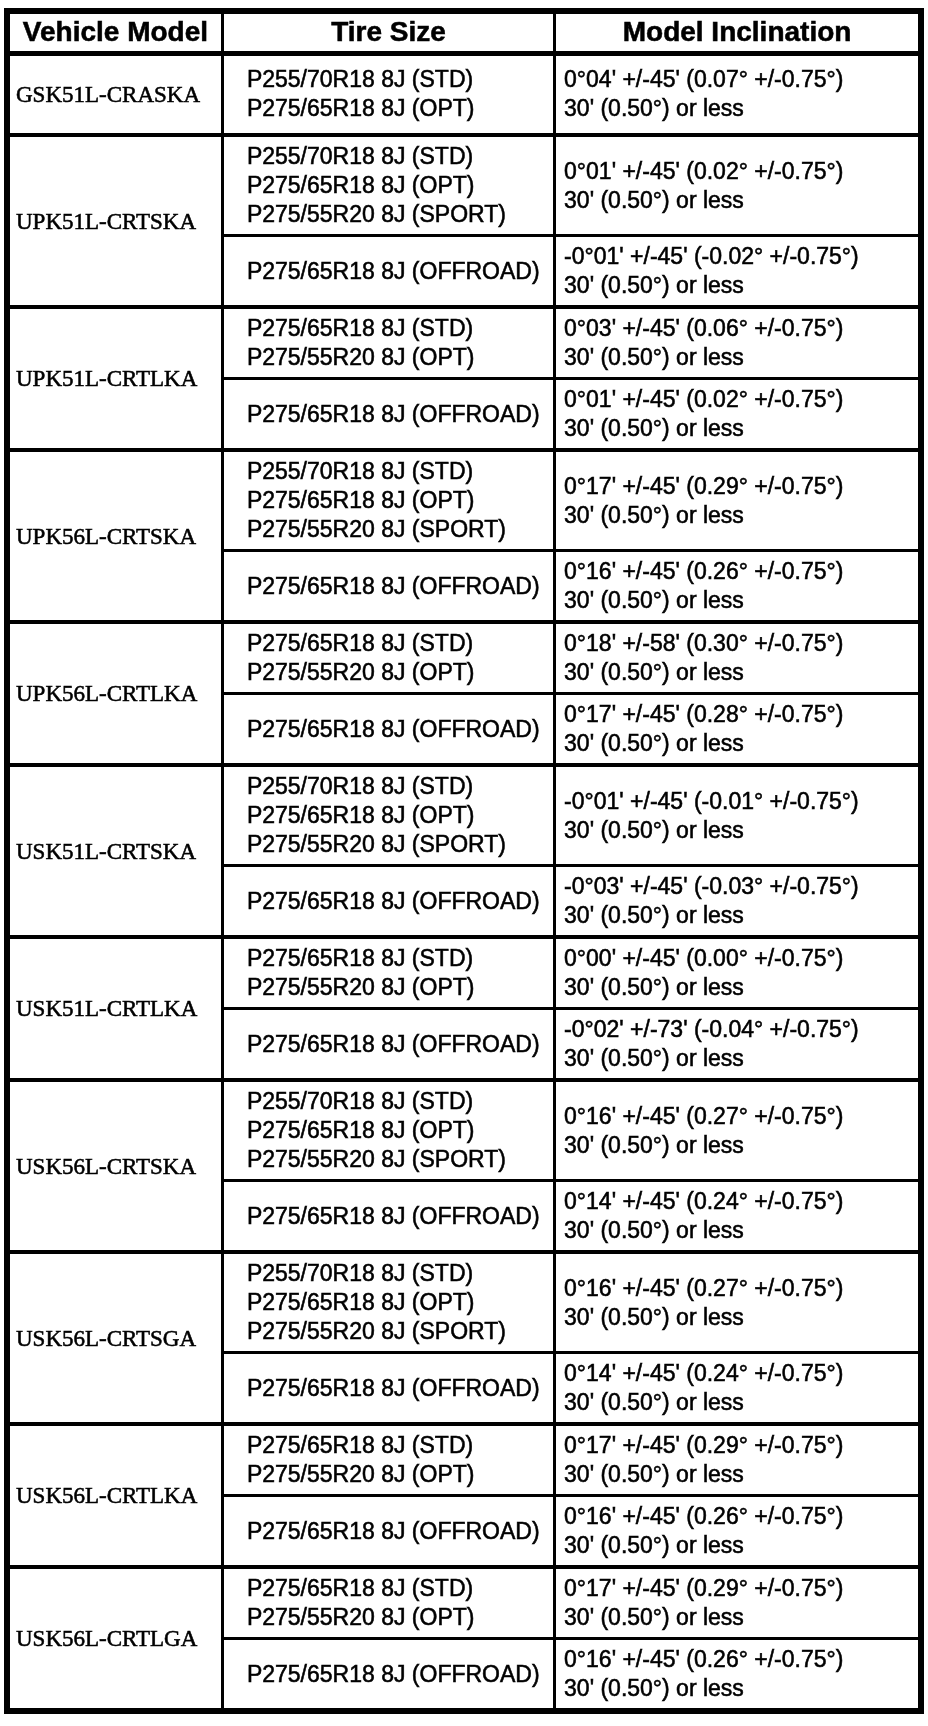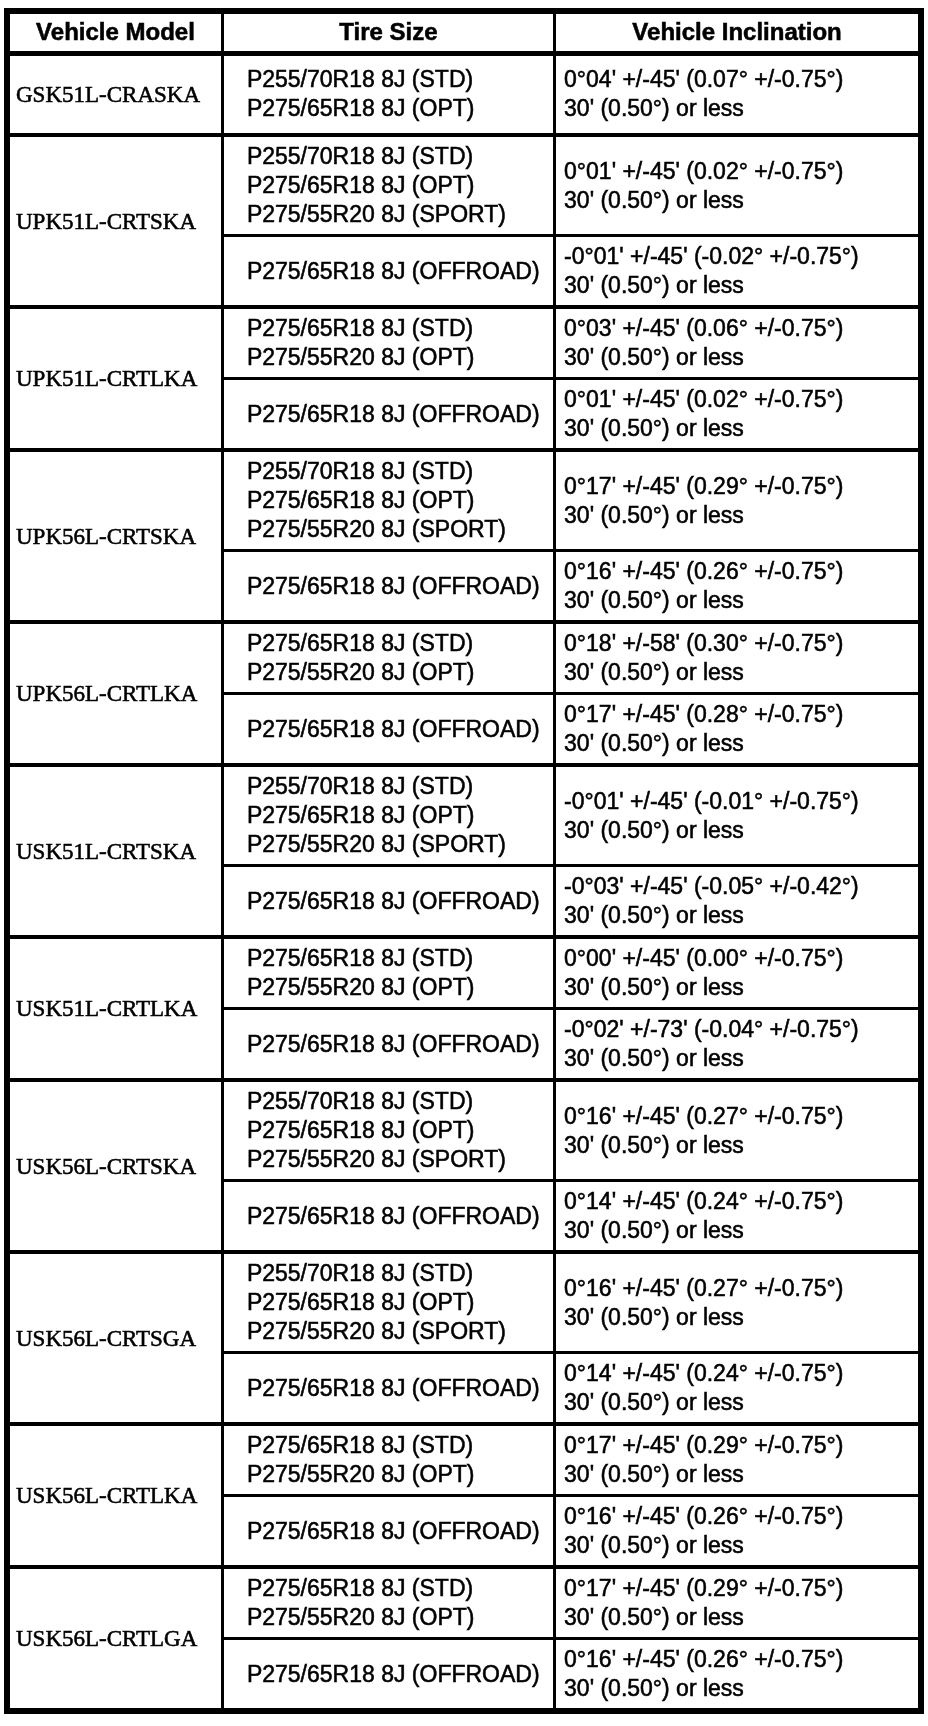--- a/index.html
+++ b/index.html
@@ -27,21 +27,21 @@
   col.c-model  { width: 214px; }
   col.c-tire   { width: 330px; }
   col.c-camber { width: 364px; }
   th, td {
     border: 3px solid #000000;
     vertical-align: middle;
     overflow: hidden;
   }
   thead th {
     font-weight: bold;
-    font-size: 24px;
+    font-size: 28px;
     line-height: 26px;
     text-align: center;
     height: 42px;
     padding: 4px 2px;
     border-bottom-width: 5px;
   }
   tbody td {
     font-size: 23px;
     line-height: 29px;
     padding: 5px 6px;
@@ -62,21 +62,21 @@
   <table class="spec-table">
     <colgroup>
       <col class="c-model">
       <col class="c-tire">
       <col class="c-camber">
     </colgroup>
     <thead>
       <tr>
         <th>Vehicle Model</th>
         <th>Tire Size</th>
-        <th>Vehicle Inclination</th>
+        <th>Model Inclination</th>
       </tr>
     </thead>
     <tbody>
         <tr class="section-start h-gsk">
           <td rowspan="1" class="model-cell">GSK51L-CRASKA</td>
           <td class="tire-cell">
             <div>P255/70R18 8J (STD)</div>
             <div>P275/65R18 8J (OPT)</div>
           </td>
           <td class="camber-cell">
@@ -176,21 +176,21 @@
           <td class="camber-cell">
             <div>-0°01' +/-45' (-0.01° +/-0.75°)</div>
             <div>30' (0.50°) or less</div>
           </td>
         </tr>
         <tr class="h-std">
           <td class="tire-cell">
             <div>P275/65R18 8J (OFFROAD)</div>
           </td>
           <td class="camber-cell">
-            <div>-0°03' +/-45' (-0.05° +/-0.42°)</div>
+            <div>-0°03' +/-45' (-0.03° +/-0.75°)</div>
             <div>30' (0.50°) or less</div>
           </td>
         </tr>
         <tr class="section-start h-std">
           <td rowspan="2" class="model-cell">USK51L-CRTLKA</td>
           <td class="tire-cell">
             <div>P275/65R18 8J (STD)</div>
             <div>P275/55R20 8J (OPT)</div>
           </td>
           <td class="camber-cell">

